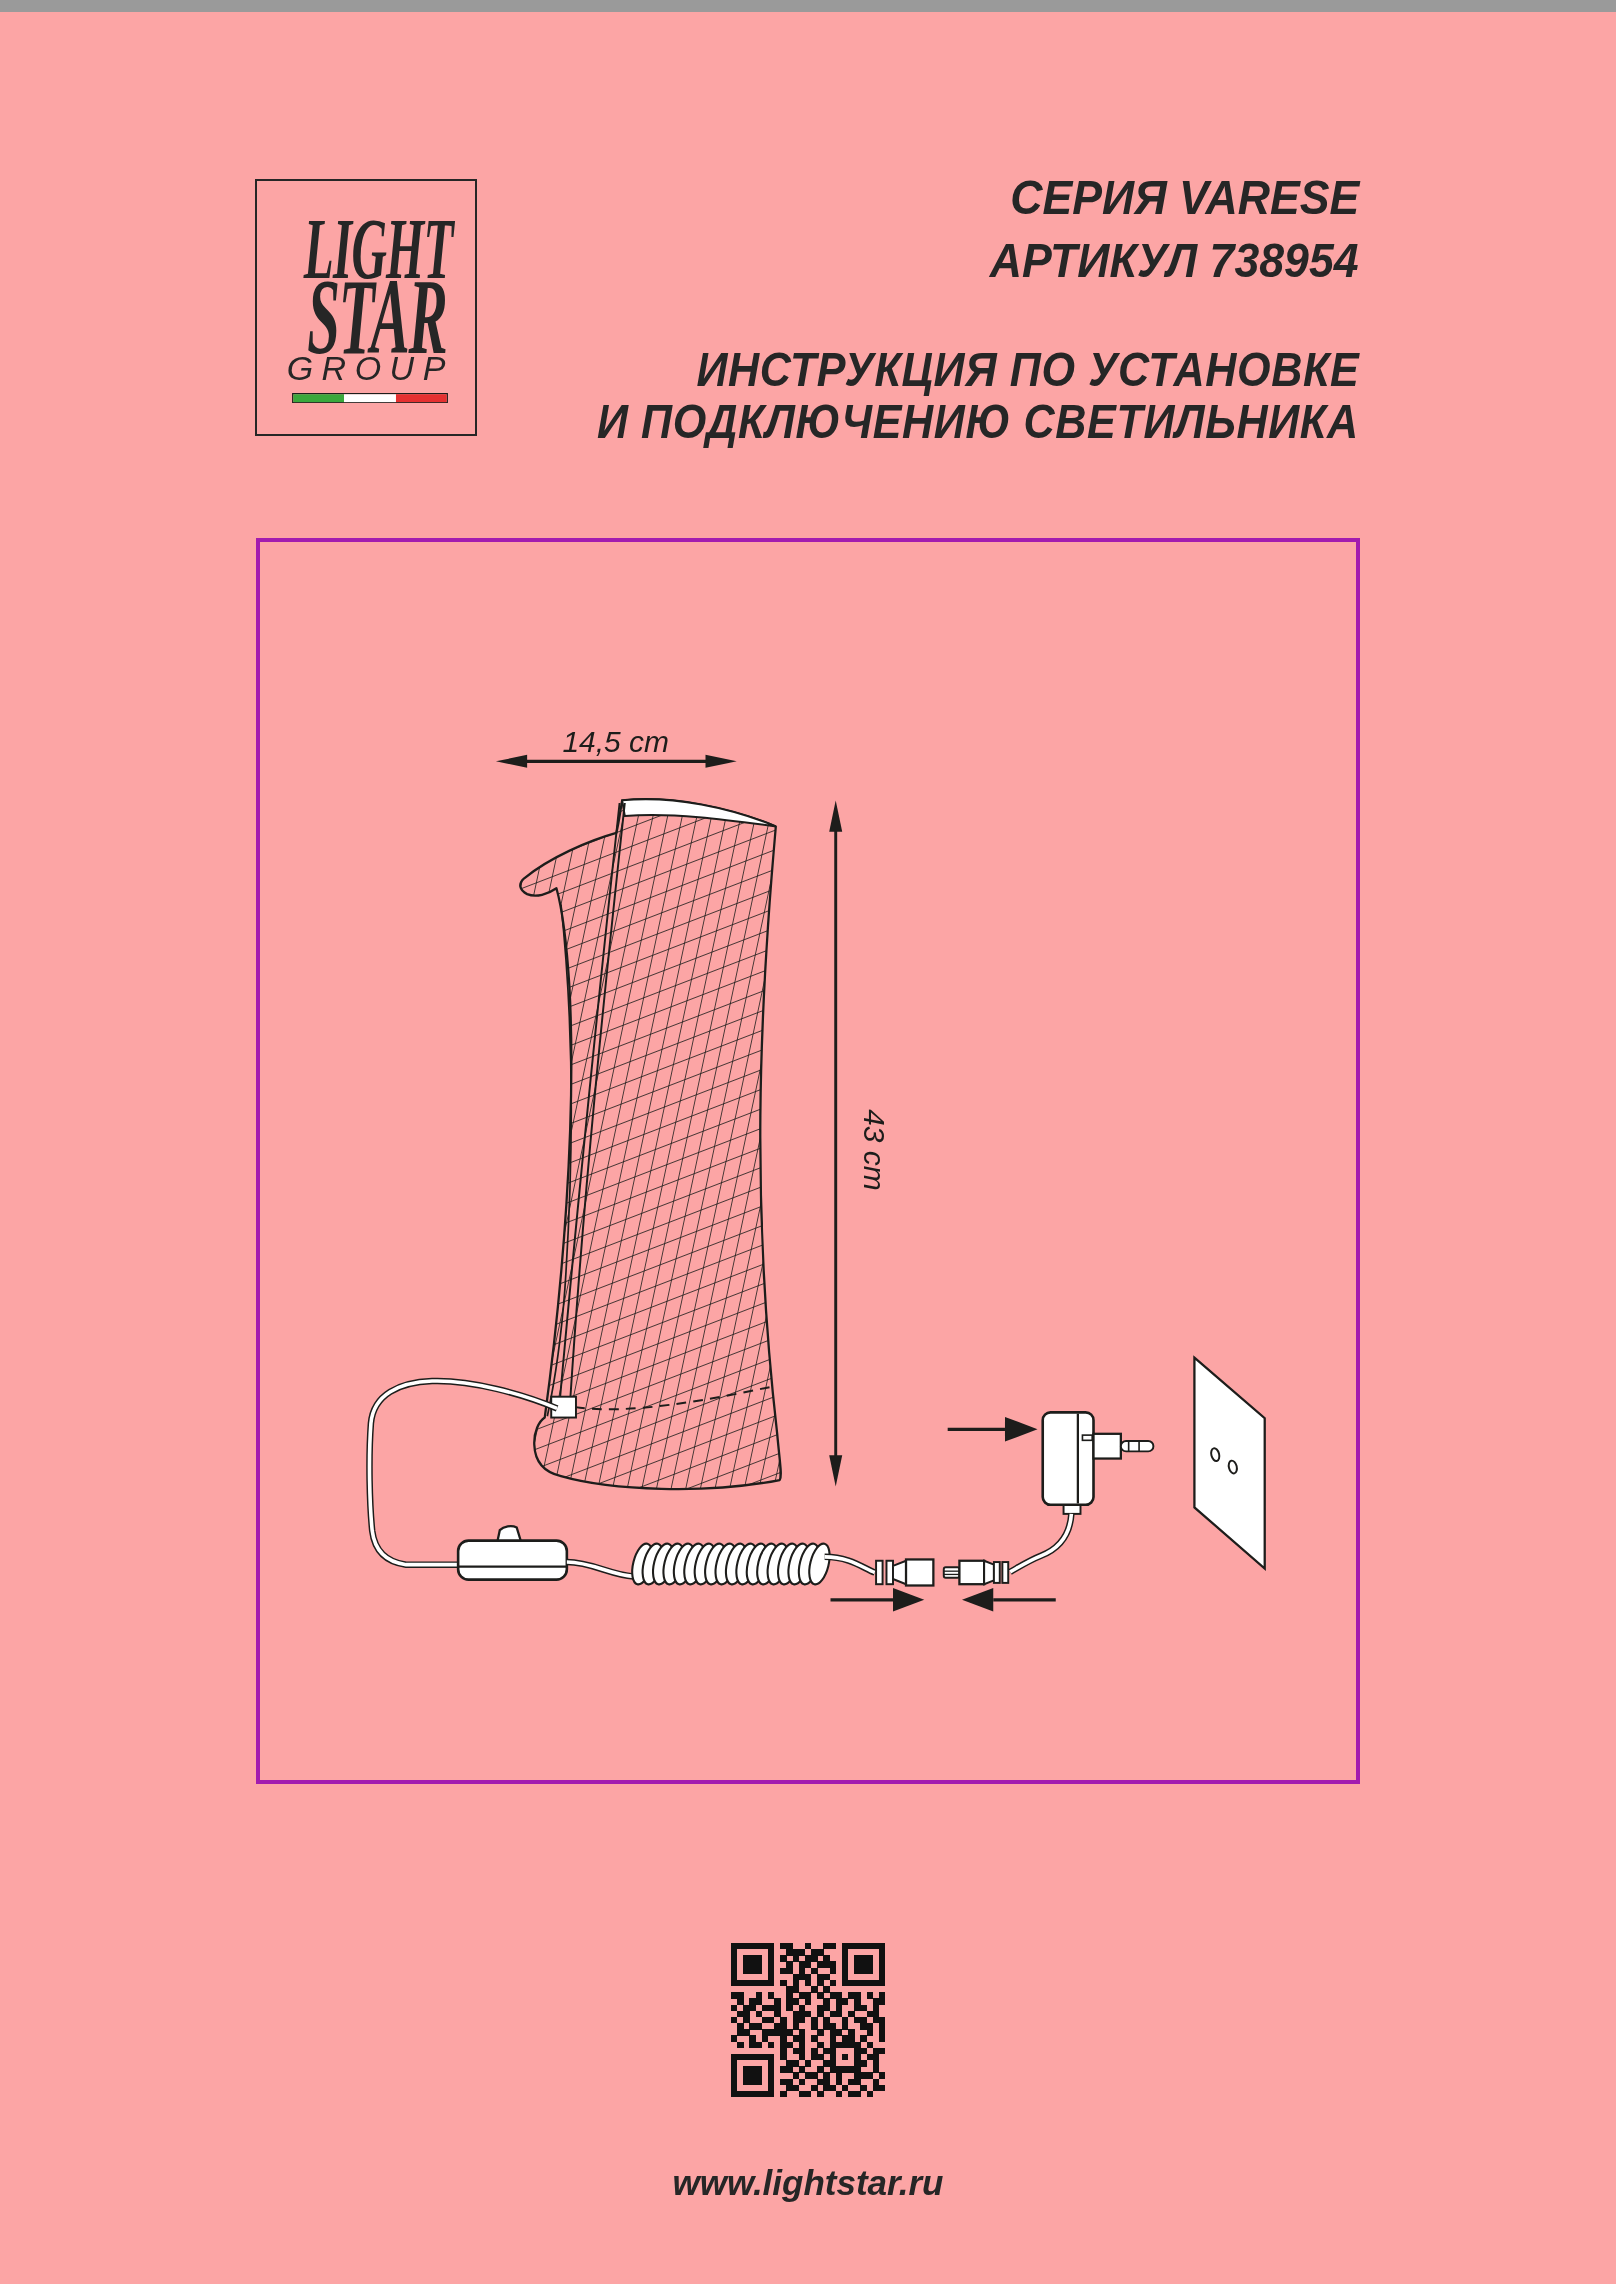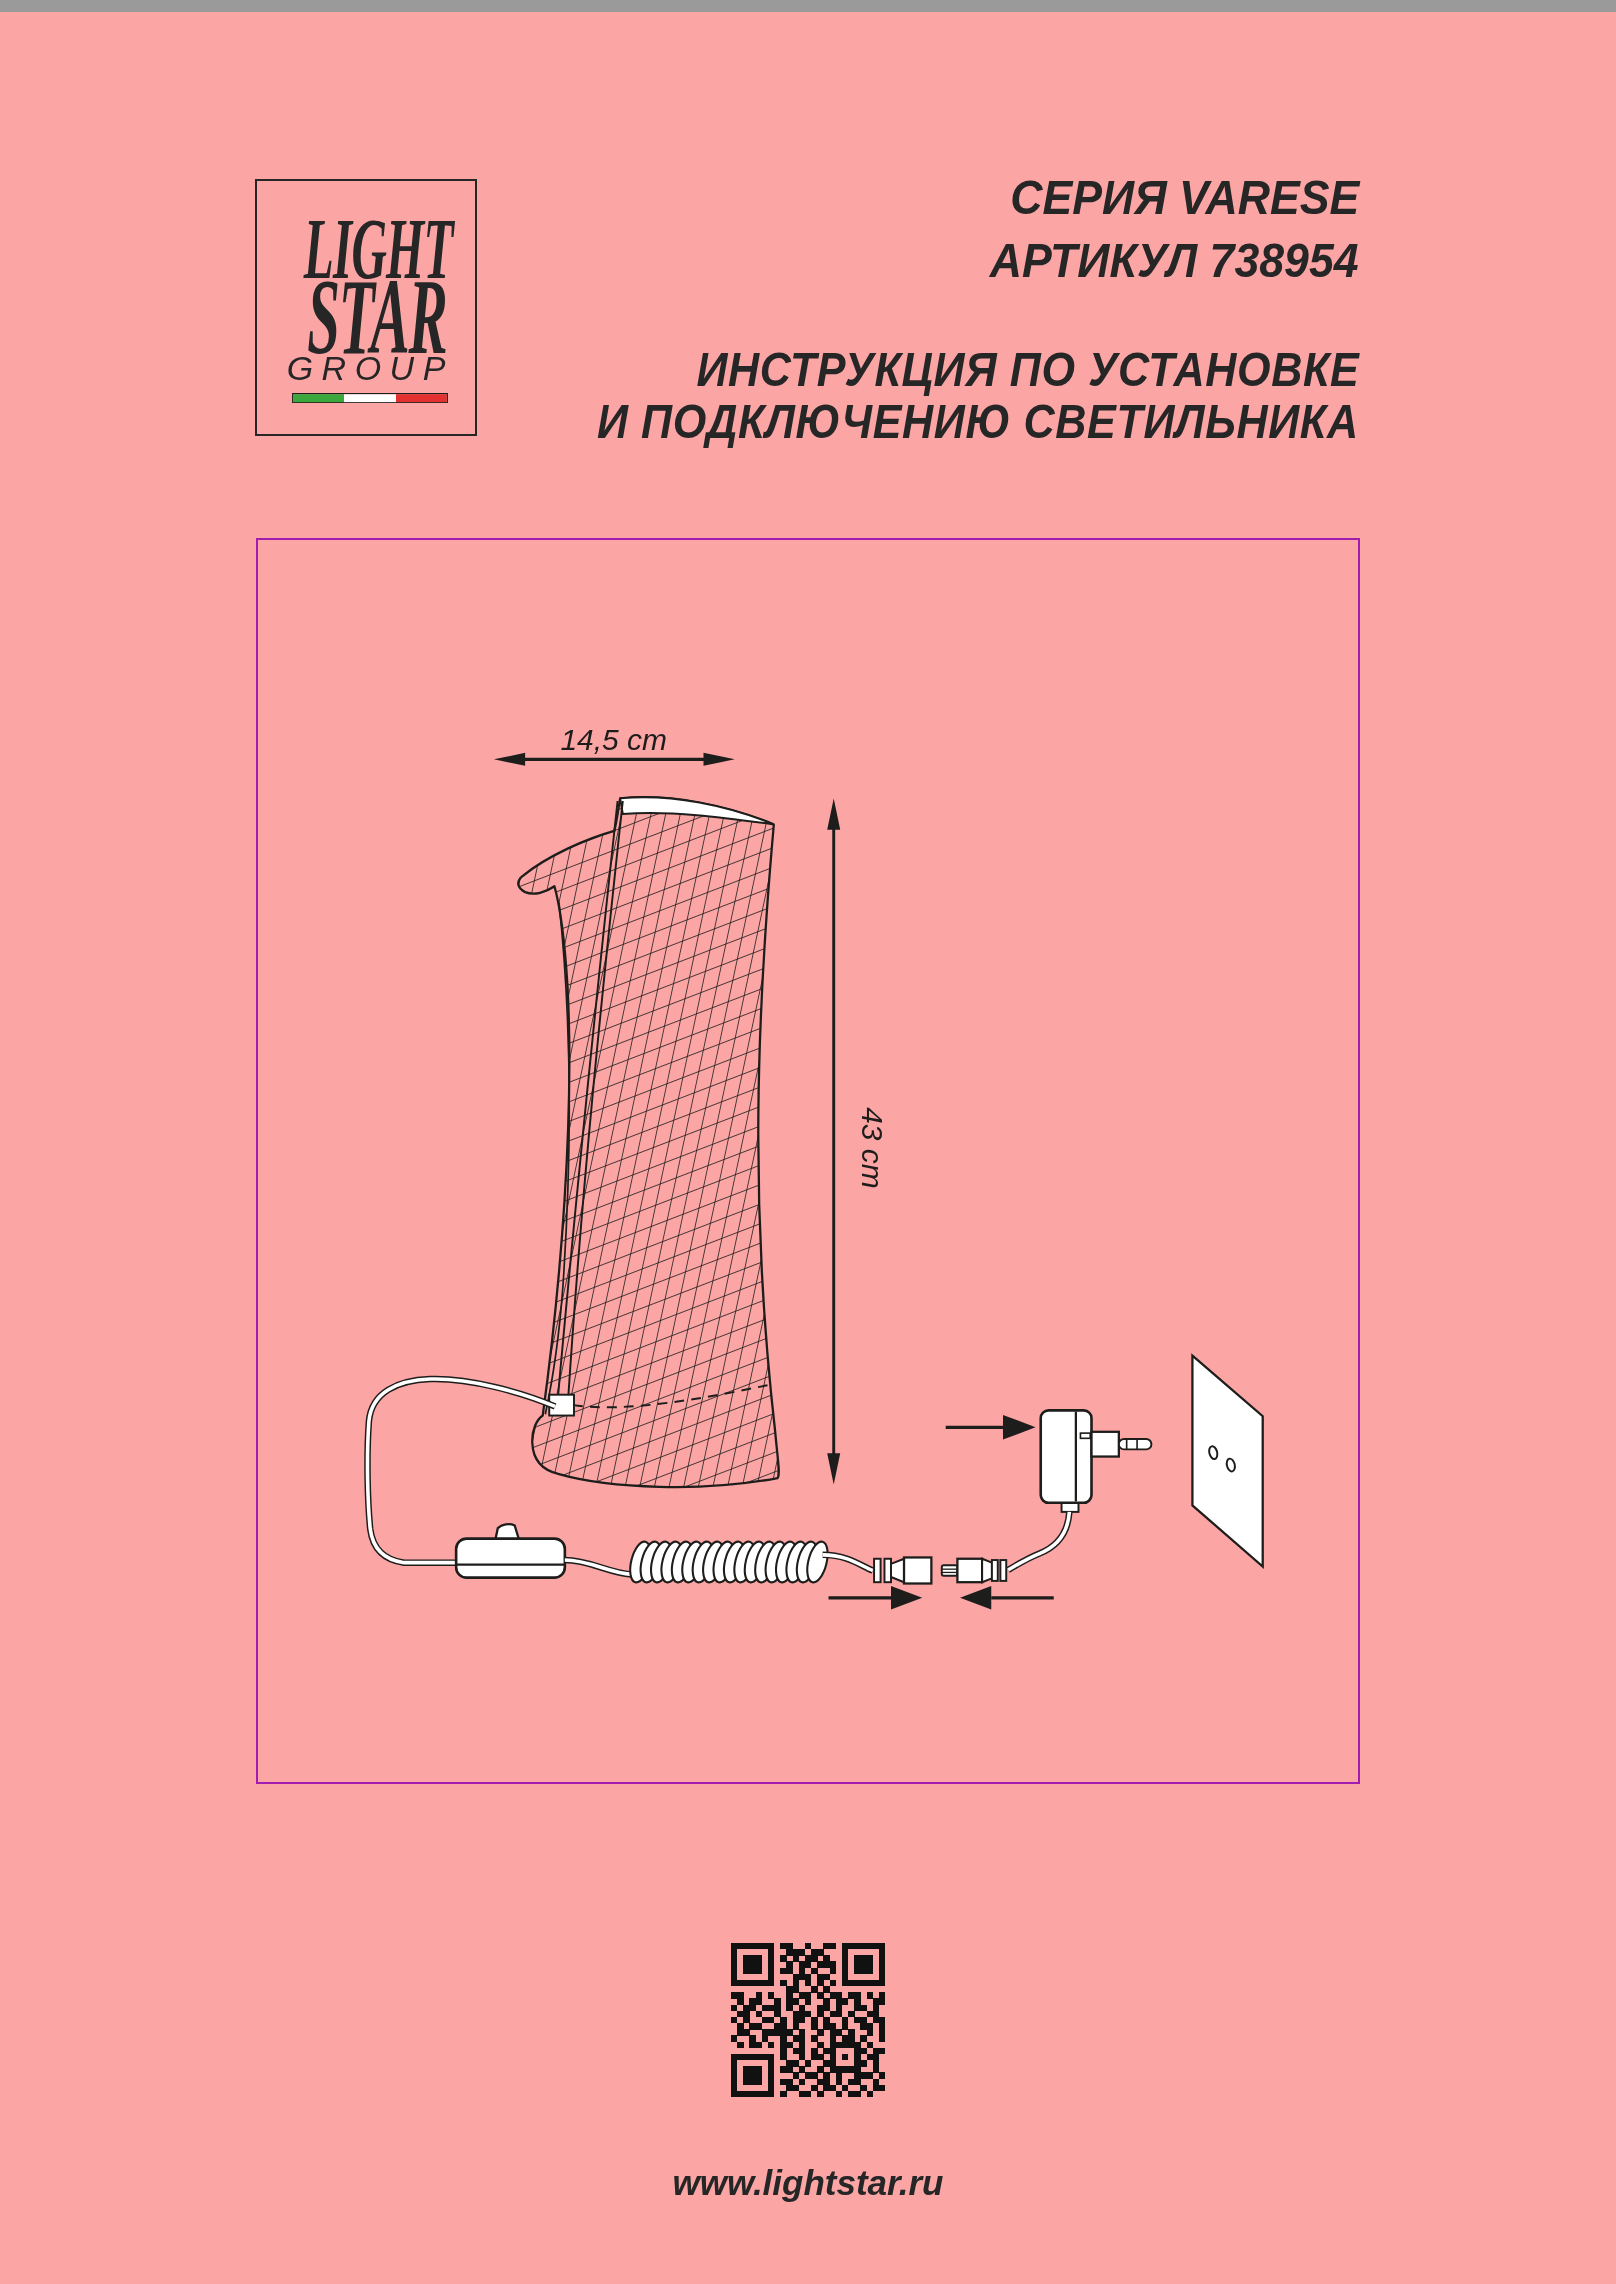--- a/index.html
+++ b/index.html
@@ -18,21 +18,21 @@
     font-size:34px;font-weight:normal;letter-spacing:8.5px;color:#262626;text-indent:8.5px;white-space:nowrap;}
   .logo-flag{position:absolute;left:35px;top:212px;width:156px;height:10.4px;}
   
   .hdr{position:absolute;right:257px;text-align:right;font-weight:bold;color:#262626;white-space:nowrap;}
   .hdr-series {top:158px;font-size:48px;transform:scaleX(0.93);transform-origin:right center;}
   .hdr-article{top:221px;font-size:48px;transform:scaleX(0.93);transform-origin:right center;}
   .hdr-instr1 {top:329px;font-size:49px;letter-spacing:0.7px;transform:scaleX(0.88);transform-origin:right center;}
   .hdr-instr2 {top:381px;font-size:49px;letter-spacing:0.7px;transform:scaleX(0.88);transform-origin:right center;}
   
   .main-box{position:absolute;left:256px;top:526px;width:1104px;height:1246px;
-    border:2px solid #a21caf;box-sizing:border-box;}
+    border:4px solid #a21caf;box-sizing:border-box;}
   .main-box svg{position:absolute;left:-2px;top:-2px;}
   
   .article-number{position:absolute;left:0;top:1855px;width:100%;text-align:center;
     font-size:44px;font-weight:bold;color:#2b2b2b;}
   .qr-wrap{position:absolute;left:731px;top:1931px;width:154px;height:154px;}
   .website{position:absolute;left:0;top:2151px;width:100%;text-align:center;
     font-size:35px;font-weight:bold;color:#262626;}
   .dimtext{font-family:"Liberation Sans", sans-serif;font-size:46px;fill:#1d1d1b;}
 </style>
 </head>

